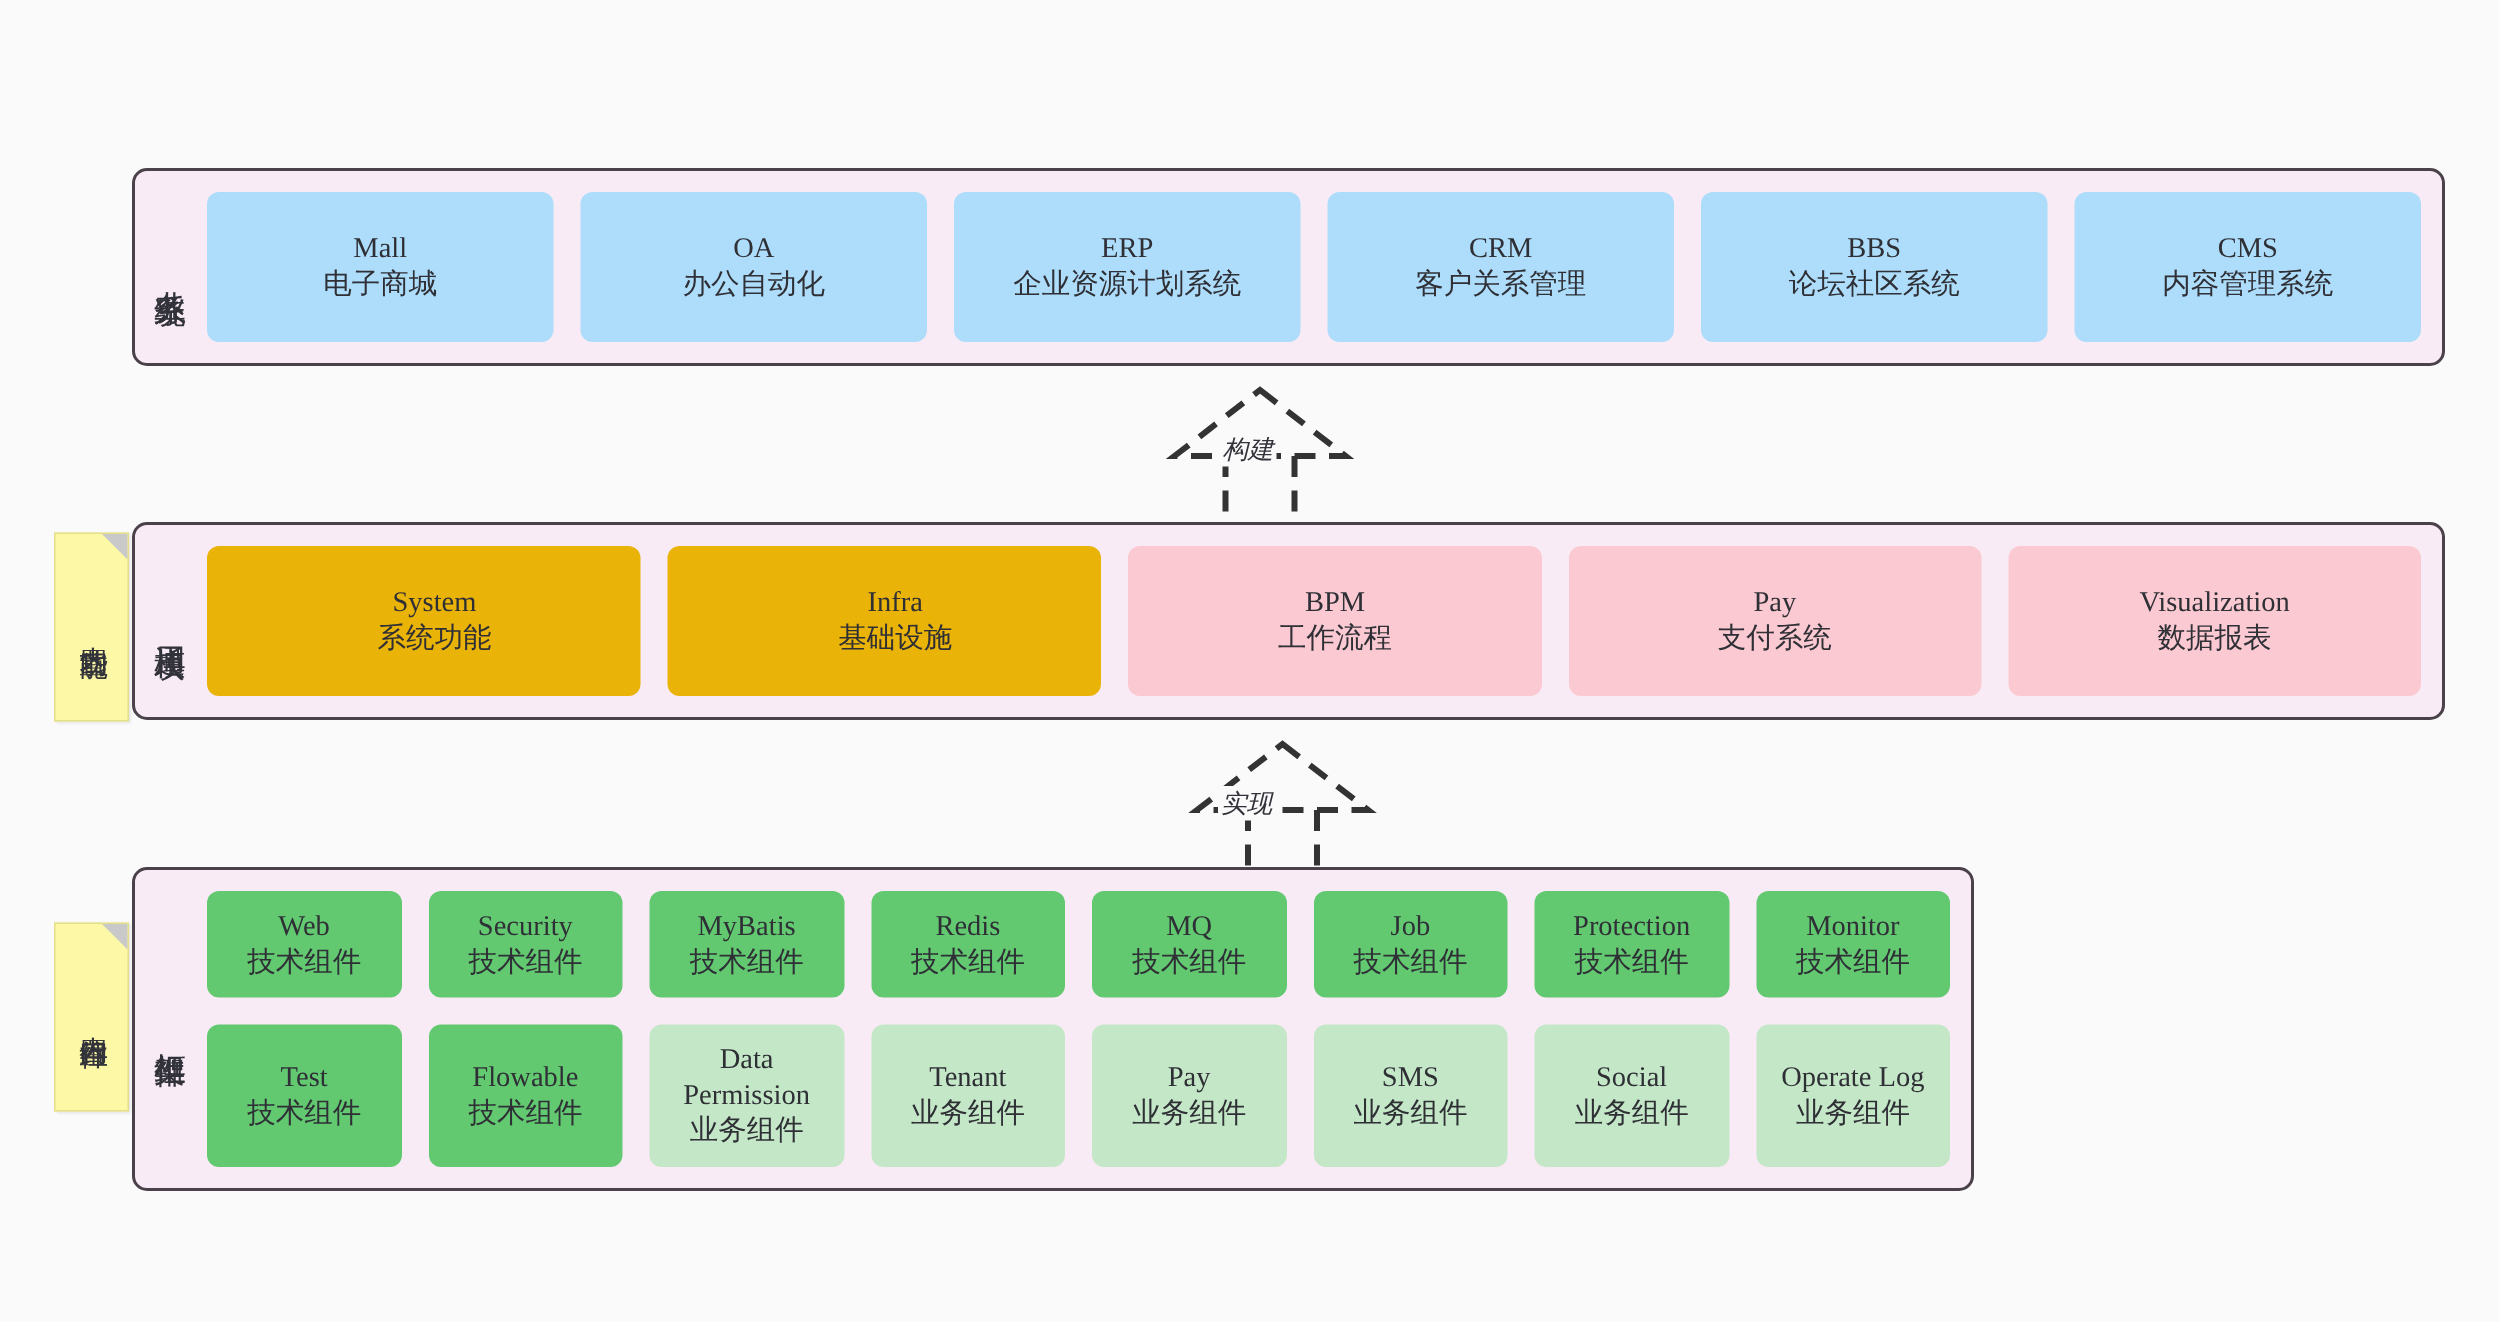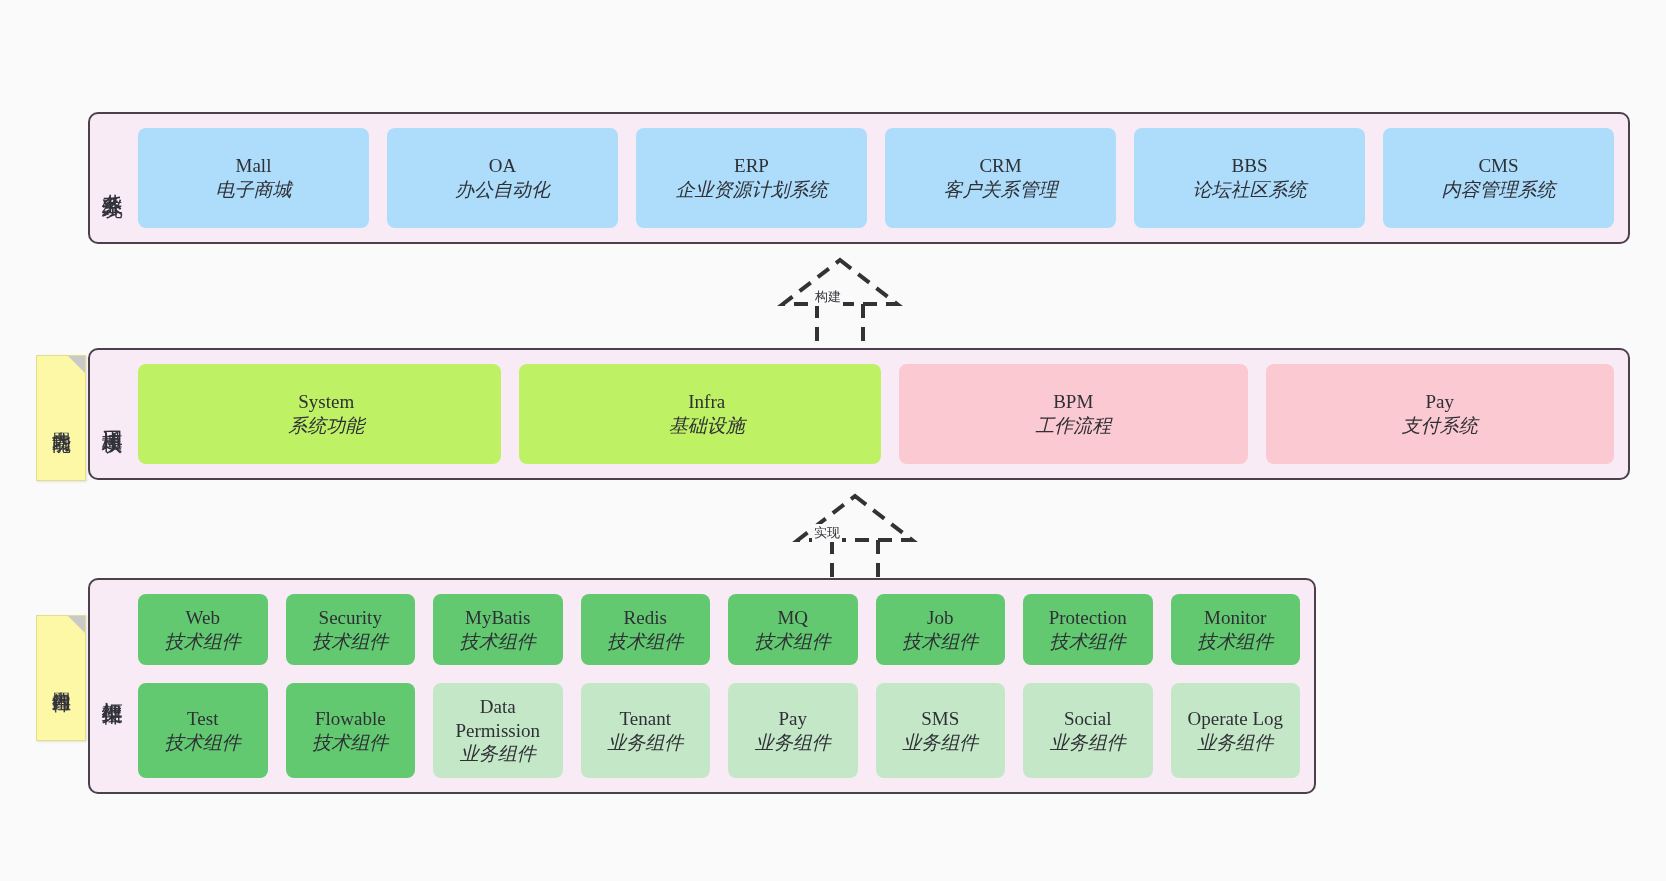--- a/index.html
+++ b/index.html
@@ -68,25 +68,25 @@
     justify-content: center;
     text-align: center;
     font-size: 19px;
     line-height: 1.26;
     color: #2f2f36;
     padding: 4px 6px;
     box-sizing: border-box;
     min-height: 0;
   }
   .card .en { display: block; font-family: Liberation Serif, serif; }
-  .card .cn { display: block; font-style: italic; }
+  .card .cn { display: block; }
 
   
   .c-blue        { background: #ADDDFA; }
-  .c-red         { background: #bef264; padding-left: 20px; }
+  .c-red         { background: #eab308; padding-left: 20px; }
   .c-pink        { background: #FBC9D1; }
   .c-green       { background: #62C971; }
   .c-lightgreen  { background: #C4E8C7; }
 
   
   #layer-business  { left: 88px;  top: 112px; width: 1542px; height: 132px; }
   #layer-common    { left: 88px;  top: 348px; width: 1542px; height: 132px; }
   #layer-framework { left: 88px;  top: 578px; width: 1228px; height: 216px; }
 
   
@@ -121,25 +121,26 @@
   #note-function  { left: 36px; top: 355px; height: 126px; }
   #note-component { left: 36px; top: 615px; height: 126px; }
 
   
   .connector {
     position: absolute;
   }
   .connector svg { display: block; overflow: visible; }
   .connector-label {
     position: absolute;
-    font-size: 13px;
+    font-size: 17px;
     color: #32323a;
     background: #FAFAFA;
     padding: 0 2px;
     white-space: nowrap;
+    font-style: italic;
   }
   #connector-build { left: 745px; top: 252px; width: 190px; height: 100px; }
   #connector-build .connector-label { left: 68px; top: 36px; }
   #connector-impl  { left: 760px; top: 488px; width: 190px; height: 100px; }
   #connector-impl  .connector-label { left: 52px; top: 36px; }
 </style>
 </head>
 <body>
 
 <div class="canvas">
@@ -201,20 +202,24 @@
           <span class="cn">基础设施</span>
         </div>
         <div class="card c-pink">
           <span class="en">BPM</span>
           <span class="cn">工作流程</span>
         </div>
         <div class="card c-pink">
           <span class="en">Pay</span>
           <span class="cn">支付系统</span>
         </div>
+        <div class="card c-pink">
+          <span class="en">Visualization</span>
+          <span class="cn">数据报表</span>
+        </div>
       </div>
     </div>
   </div>
 
   <div class="connector" id="connector-impl">
     <svg width="190" height="100" viewBox="0 0 190 100">
       <path d="M 95 8 L 152 52 L 38 52 Z" fill="#FAFAFA" stroke="#333333" stroke-width="4" stroke-dasharray="14 9" stroke-linejoin="miter"></path>
       <path d="M 72 52 L 72 100 M 118 52 L 118 100 M 72 100 L 118 100" fill="none" stroke="#333333" stroke-width="4" stroke-dasharray="14 9"></path>
     </svg>
     <span class="connector-label">实现</span>

